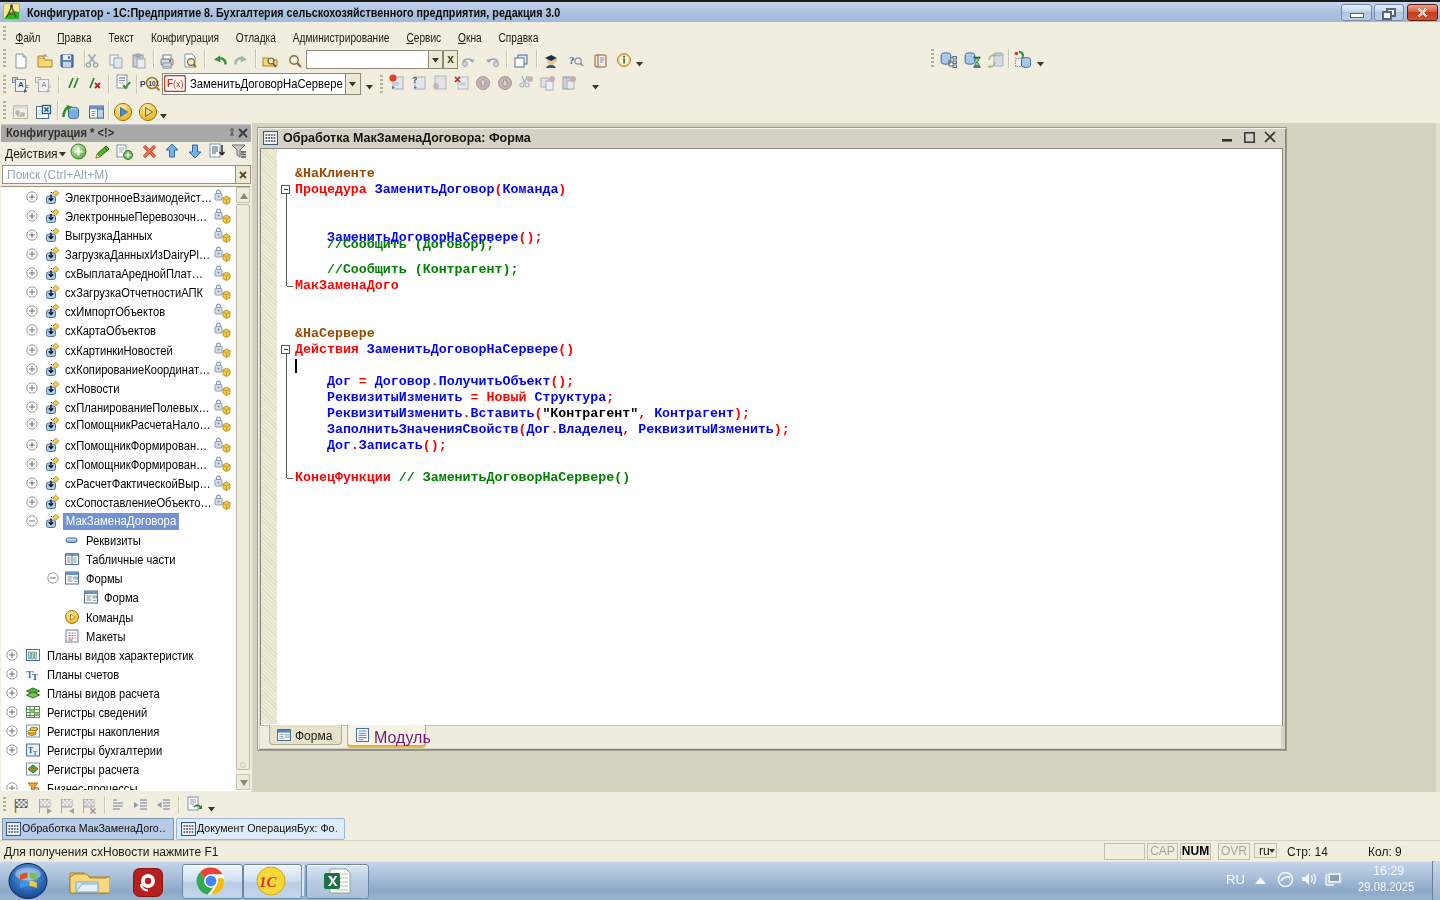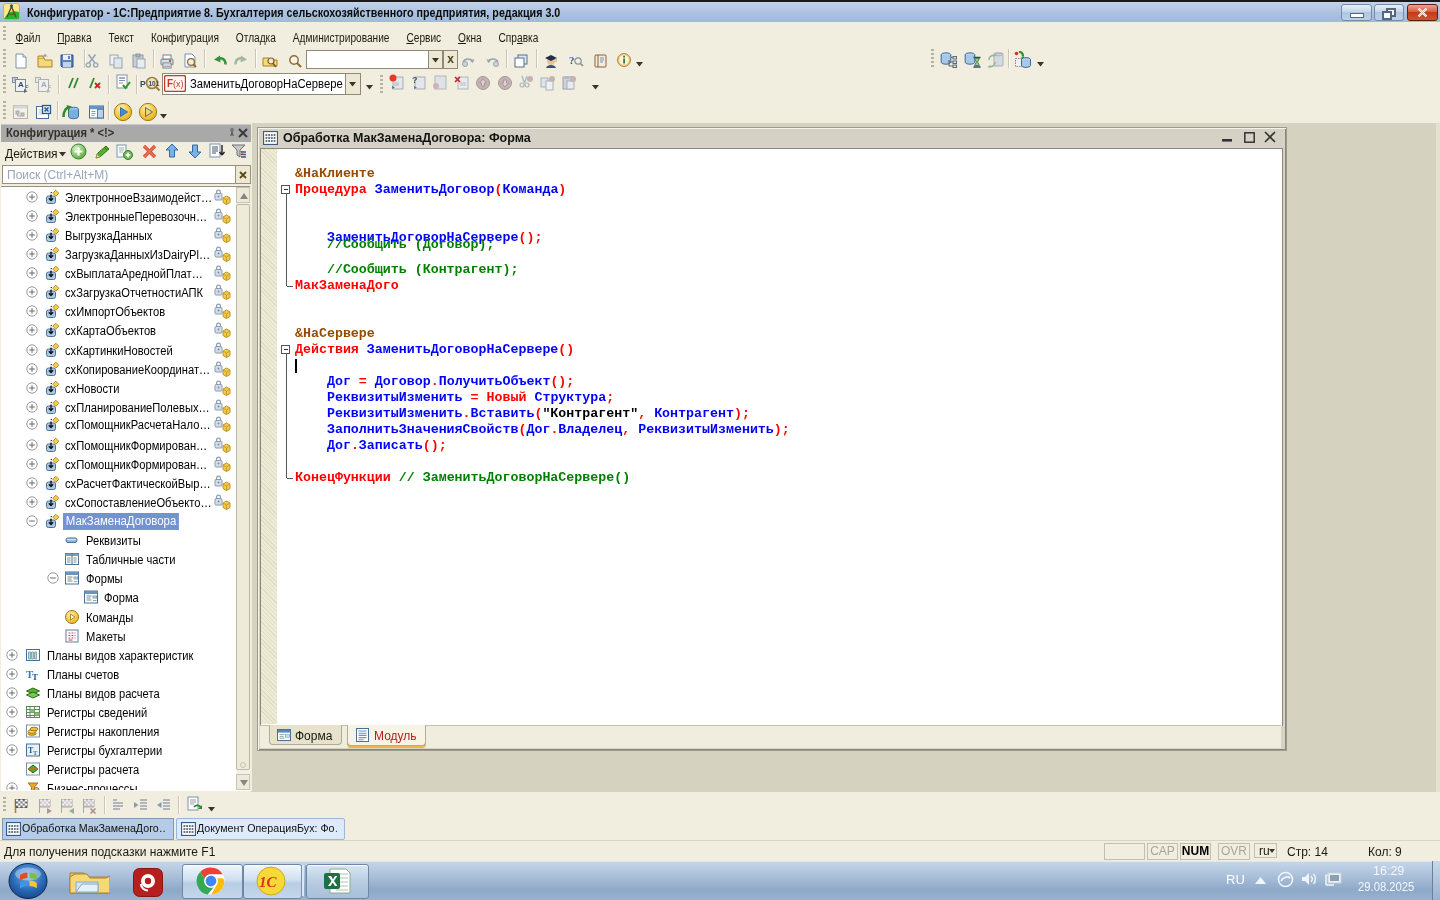--- a/index.html
+++ b/index.html
@@ -1348,21 +1348,21 @@
     </svg>
   </div>
 <div class="ab" style="left:295px;top:729px;font-size:12px;color:#1a1a10">Форма</div>
 <div class="ab" style="left:347px;top:725px;width:77px;height:20px;background:#f7f4e5;border:1px solid #b0ac98;border-top:none;border-radius:0 0 4px 4px;box-shadow:0 2px 0 #e8b84c"></div>
 <div class="ab" style="left:356px;top:728px">
     <svg width="13" height="14" viewBox="0 0 13 14">
       <rect x="0.5" y="0.5" width="12" height="13" fill="#fff" stroke="#4a7099"></rect>
       <path d="M2.5 3h8M2.5 5.2h8M2.5 7.4h8M2.5 9.6h8M2.5 11.8h5" stroke="#6a94c4" stroke-width="1.1"></path>
     </svg>
   </div>
-<div class="ab" style="left:374px;top:729px;font-size:12px;color:#b91c1c">Модуль</div>
+<div class="ab" style="left:374px;top:729px;font-size:16px;color:#701a75">Модуль</div>
 <div class="grip" style="left:3px;top:797px;height:16px"></div>
 <div class="ab" style="left:12px;top:797px">
     <svg width="18" height="17" viewBox="0 0 18 17">
       <path d="M3.5 2v14" stroke="#a8861e" stroke-width="1.6"></path>
       <path d="M4 2.5h11v8H4z" fill="#787878" stroke="#555"></path>
       <path d="M4 2.5h2.2v2H4zM8.4 2.5h2.2v2H8.4zM12.8 2.5h2.2v2h-2.2zM6.2 4.5h2.2v2H6.2zM10.6 4.5h2.2v2h-2.2zM4 6.5h2.2v2H4zM8.4 6.5h2.2v2H8.4zM12.8 6.5h2.2v2h-2.2zM6.2 8.5h2.2v2H6.2zM10.6 8.5h2.2v2h-2.2z" fill="#fff"></path>
     </svg>
   </div>
 <div class="ab" style="left:36px;top:797px">
     <svg width="18" height="17" viewBox="0 0 18 17">
@@ -1430,21 +1430,21 @@
 <div class="ab" style="left:22px;top:822px;width:148px;overflow:hidden;font-size:11px;color:#10100a;white-space:nowrap;transform:scaleX(0.97);transform-origin:0 0">Обработка МакЗаменаДого…</div>
 <div class="ab" style="left:176px;top:818px;width:167px;height:20px;background:#ddeafc;border:1px solid #9cb6d8;border-radius:2px"></div>
 <div class="ab" style="left:181px;top:822px">
     <svg width="15" height="14" viewBox="0 0 15 14">
       <rect x="0.5" y="0.5" width="14" height="13" fill="#f8fafc" stroke="#3a5a80" stroke-width="1.2"></rect>
       <path d="M2.5 4h10M2.5 7h10M2.5 10h10" stroke="#3a4a5a" stroke-width="1.4" stroke-dasharray="1.8 0.9"></path>
     </svg>
   </div>
 <div class="ab" style="left:197px;top:822px;width:144px;overflow:hidden;font-size:11px;color:#10100a;white-space:nowrap;transform:scaleX(0.97);transform-origin:0 0">Документ ОперацияБух: Фо…</div>
 <div class="ab" style="left:0;top:840px;width:1440px;height:21px;background:#f1eee0;border-top:1px solid #d8d4c4"></div>
-<div class="ab" style="left:4px;top:845px;font-size:12px;color:#1c1a08">Для получения подсказки нажмите F1</div>
+<div class="ab" style="left:4px;top:845px;font-size:12px;color:#1c1a08">Для получения схНовости нажмите F1</div>
 <div class="sbox" style="left:1104px;width:39px"></div>
 <div class="sbox" style="left:1147px;width:29px;color:#a9a595">CAP</div>
 <div class="sbox" style="left:1180px;width:29px;color:#000;font-weight:bold">NUM</div>
 <div class="sbox" style="left:1218px;width:30px;color:#a9a595">OVR</div>
 <div class="sbox" style="left:1254px;width:23px;text-align:left;padding-left:4px;box-sizing:border-box">ru</div>
 <div class="ab" style="left:1269px;top:849px">
     <svg width="6" height="4" viewBox="0 0 6 4">
       <path d="M0 0h6L3 4z" fill="#3b3526"></path>
     </svg>
   </div>

